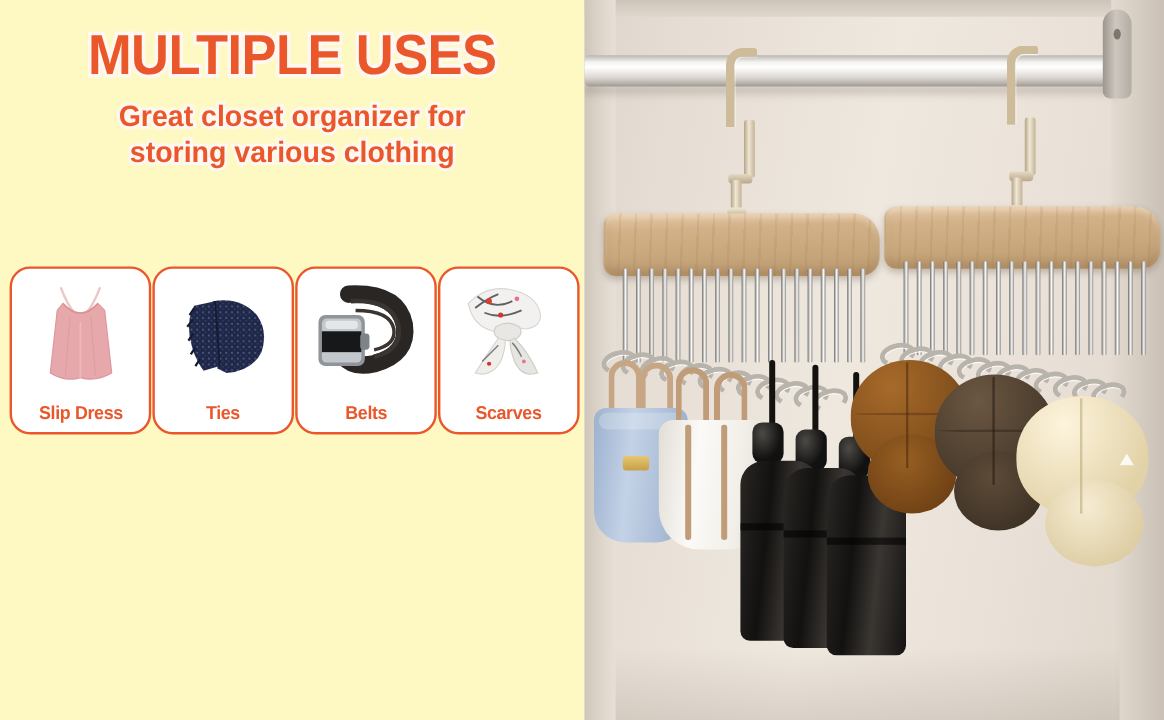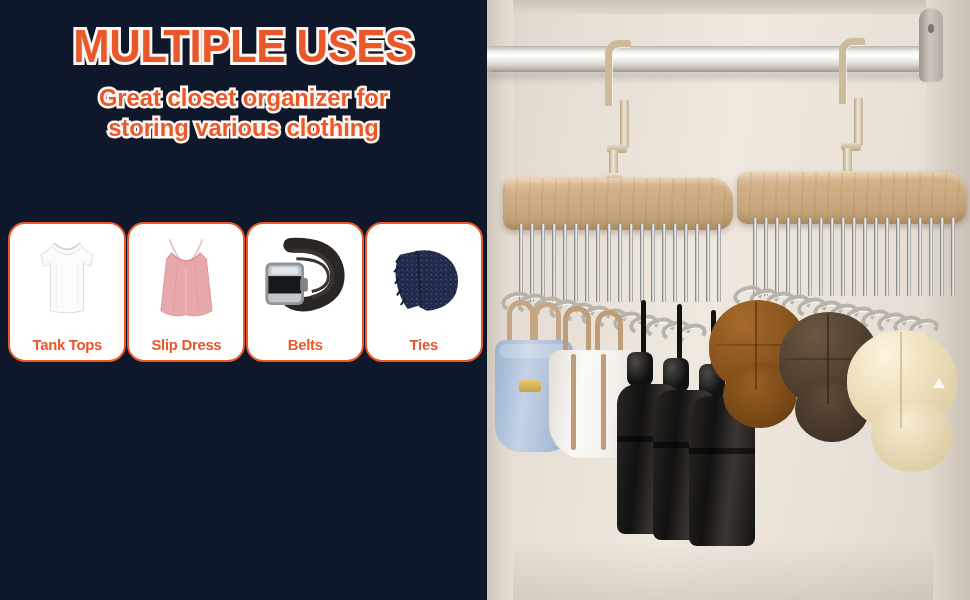--- a/index.html
+++ b/index.html
@@ -7,21 +7,21 @@
   body {
     font-family:"Liberation Sans", sans-serif;
     background:#fcefe6;
   }
   #root { position:relative; width:970px; height:600px; display:flex; }
 
   
   .left-panel {
     position:relative;
     width:487px; height:600px;
-    background:#0f172a;
+    background:#fef9c3;
     flex:0 0 487px;
     overflow:hidden;
   }
   .headline-block { padding:22px 0 0 0; text-align:center; }
   .headline {
     font-family:"Liberation Sans", sans-serif;
     font-size:47px;
     font-weight:bold;
     letter-spacing:-0.5px;
     color:#e9572b;
@@ -211,76 +211,82 @@
     <div class="headline-block">
       <div class="headline">MULTIPLE USES</div>
       <div class="subhead">
         <div>Great closet organizer for</div>
         <div>storing various clothing</div>
       </div>
     </div>
 
     <div class="grid">
 
-      <div class="card">
-        <svg class="card-art" viewBox="0 0 118 100">
-          <path d="M41 20 L46 14 Q59 26 72 14 L77 20 L86 26 L83 38 L76 35 L76 84 Q59 88 42 84 L42 35 L35 38 L32 26 Z" fill="#fbfbfb" stroke="#dcdcdc" stroke-width="1"></path>
-          <path d="M46 14 Q59 27 72 14" fill="none" stroke="#d2d2d2" stroke-width="1.6"></path>
-          <path d="M46 20 Q59 31 72 20" fill="none" stroke="#e6e6e6" stroke-width="1.2"></path>
-          <path d="M48 36 L48 82" stroke="#eee" stroke-width="1" fill="none"></path>
-          <path d="M70 36 L70 82" stroke="#eee" stroke-width="1" fill="none"></path>
-        </svg>
-        <span class="card-label">Tank Tops</span>
-      </div>
 
 
 
       <div class="card">
         <svg class="card-art" viewBox="0 0 118 100">
           <path d="M42 10 Q48 26 54 32" fill="none" stroke="#edc6c6" stroke-width="2"></path>
           <path d="M76 10 Q70 26 64 32" fill="none" stroke="#edc6c6" stroke-width="2"></path>
           <path d="M44 24 Q59 40 74 24 L80 30 L86 84 Q72 92 59 88 Q46 92 33 84 L39 30 Z" fill="#e7a8ab" stroke="#dd979b" stroke-width="1"></path>
           <path d="M44 24 Q59 41 74 24" fill="none" stroke="#d99296" stroke-width="1.4"></path>
           <path d="M50 36 L46 86 M68 36 L72 86" stroke="#dd9da1" stroke-width="1" fill="none"></path>
           <path d="M59 40 L59 88" stroke="#efb7ba" stroke-width="1.6" fill="none"></path>
         </svg>
         <span class="card-label">Slip Dress</span>
-      </div>
-
-      <div class="card">
-        <svg class="card-art" viewBox="0 0 118 100">
-          <path d="M44 16 Q86 14 92 42 Q96 68 66 76 Q48 80 40 70" fill="none" stroke="#2a2624" stroke-width="15" stroke-linecap="round"></path>
-          <path d="M46 22 Q82 20 87 44 Q90 64 66 70" fill="none" stroke="#3b3532" stroke-width="4"></path>
-          <path d="M50 30 Q80 30 83 46 Q85 60 66 64" fill="none" stroke="#3b3532" stroke-width="3"></path>
-          <rect x="18" y="34" width="40" height="44" rx="6" fill="#8f959a"></rect>
-          <rect x="21" y="37" width="34" height="38" rx="4" fill="#c3c8cc"></rect>
-          <rect x="21" y="48" width="34" height="18" fill="#17181a"></rect>
-          <rect x="24" y="39" width="28" height="7" rx="3" fill="#e3e7ea"></rect>
-          <rect x="54" y="50" width="8" height="14" rx="3" fill="#7d8388"></rect>
-        </svg>
-        <span class="card-label">Belts</span>
       </div>
 
       <div class="card">
         <svg class="card-art" viewBox="0 0 118 100">
           <defs>
             <pattern id="tiedots" width="5" height="5" patternUnits="userSpaceOnUse">
               <rect width="5" height="5" fill="#1f2747"></rect>
               <circle cx="1.6" cy="1.6" r="0.9" fill="#4c5a86"></circle>
               <circle cx="3.8" cy="3.8" r="0.7" fill="#39436b"></circle>
             </pattern>
           </defs>
           <path d="M34 26 L52 22 L56 78 L42 82 Q33 70 30 52 Q28 36 34 26 Z" fill="url(#tiedots)"></path>
           <path d="M50 22 Q74 18 88 34 Q98 48 92 66 Q84 82 62 84 L54 80 Z" fill="url(#tiedots)"></path>
           <path d="M34 28 L30 34 M33 38 L28 44 M33 50 L29 56 M35 62 L31 68 M39 72 L35 78" stroke="#151b33" stroke-width="2" fill="none"></path>
           <path d="M52 22 L56 78" stroke="#141a30" stroke-width="1.4" fill="none"></path>
         </svg>
         <span class="card-label">Ties</span>
       </div>
 
+      <div class="card">
+        <svg class="card-art" viewBox="0 0 118 100">
+          <path d="M44 16 Q86 14 92 42 Q96 68 66 76 Q48 80 40 70" fill="none" stroke="#2a2624" stroke-width="15" stroke-linecap="round"></path>
+          <path d="M46 22 Q82 20 87 44 Q90 64 66 70" fill="none" stroke="#3b3532" stroke-width="4"></path>
+          <path d="M50 30 Q80 30 83 46 Q85 60 66 64" fill="none" stroke="#3b3532" stroke-width="3"></path>
+          <rect x="18" y="34" width="40" height="44" rx="6" fill="#8f959a"></rect>
+          <rect x="21" y="37" width="34" height="38" rx="4" fill="#c3c8cc"></rect>
+          <rect x="21" y="48" width="34" height="18" fill="#17181a"></rect>
+          <rect x="24" y="39" width="28" height="7" rx="3" fill="#e3e7ea"></rect>
+          <rect x="54" y="50" width="8" height="14" rx="3" fill="#7d8388"></rect>
+        </svg>
+        <span class="card-label">Belts</span>
+      </div>
+
+      <div class="card">
+        <svg class="card-art" viewBox="0 0 118 100">
+          <path d="M24 24 Q40 8 60 12 Q82 16 86 32 Q88 44 74 46 L60 44 L46 48 Q28 44 24 24 Z" fill="#f2f1ef" stroke="#d8d6d2" stroke-width="1"></path>
+          <path d="M32 18 Q46 30 62 22 M38 32 Q52 38 70 30 M30 28 Q40 20 50 16" stroke="#2c2f36" stroke-width="1.6" fill="none" opacity=".75"></path>
+          <circle cx="42" cy="22" r="2.4" fill="#e03a2a"></circle>
+          <circle cx="66" cy="20" r="2" fill="#e86f93"></circle>
+          <circle cx="52" cy="34" r="2.2" fill="#d8302a"></circle>
+          <path d="M48 44 Q58 38 68 44 Q72 50 66 54 Q58 58 50 54 Q44 50 48 44 Z" fill="#e8e7e4" stroke="#cfcdc8" stroke-width="1"></path>
+          <path d="M50 54 Q40 68 30 84 Q44 88 52 74 Q56 64 56 56 Z" fill="#efeeeb" stroke="#d5d3ce" stroke-width="1"></path>
+          <path d="M64 54 Q76 66 84 84 Q70 88 64 74 Q60 64 60 56 Z" fill="#e6e5e2" stroke="#d0cec9" stroke-width="1"></path>
+          <path d="M36 74 Q44 66 50 60 M70 70 Q66 62 62 58" stroke="#34373e" stroke-width="1.3" fill="none" opacity=".6"></path>
+          <circle cx="42" cy="76" r="1.8" fill="#d8302a"></circle>
+          <circle cx="72" cy="74" r="1.6" fill="#e86f93"></circle>
+        </svg>
+        <span class="card-label">Scarves</span>
+      </div>
 
 
     </div>
   </section>
 
   <section class="photo-panel">
     <div class="ceiling"></div>
     <div class="wall-corner"></div>
     <div class="wall-right"></div>
 

